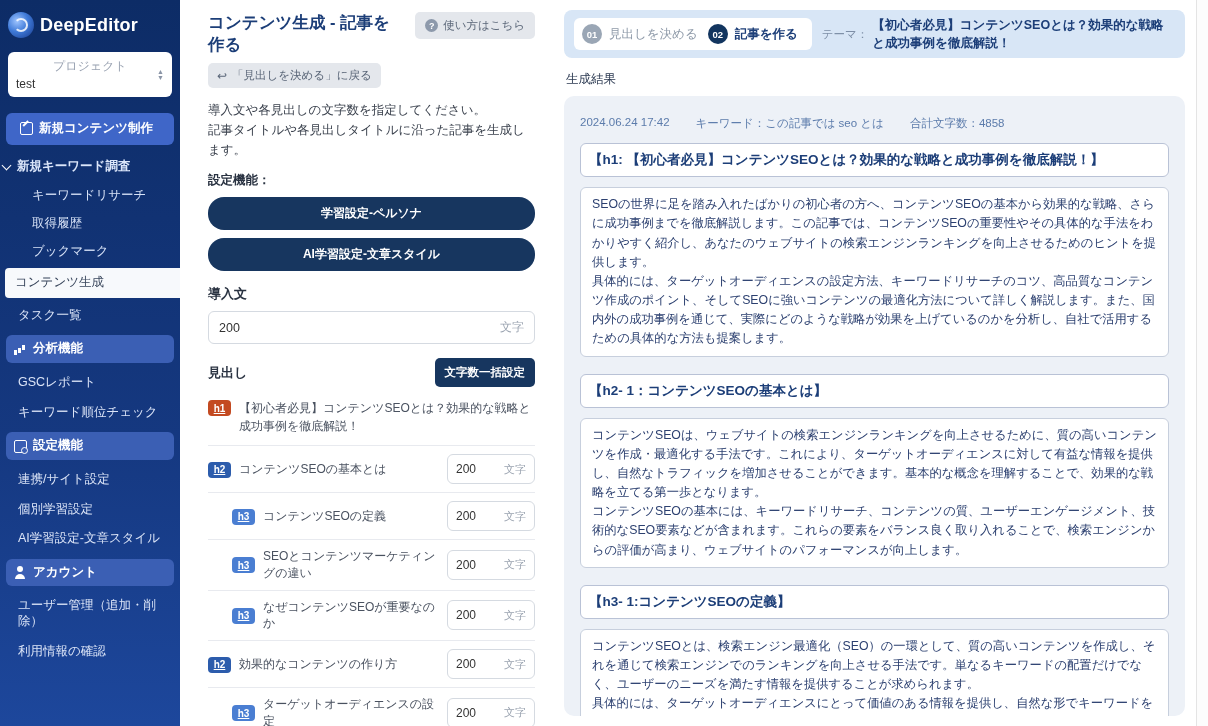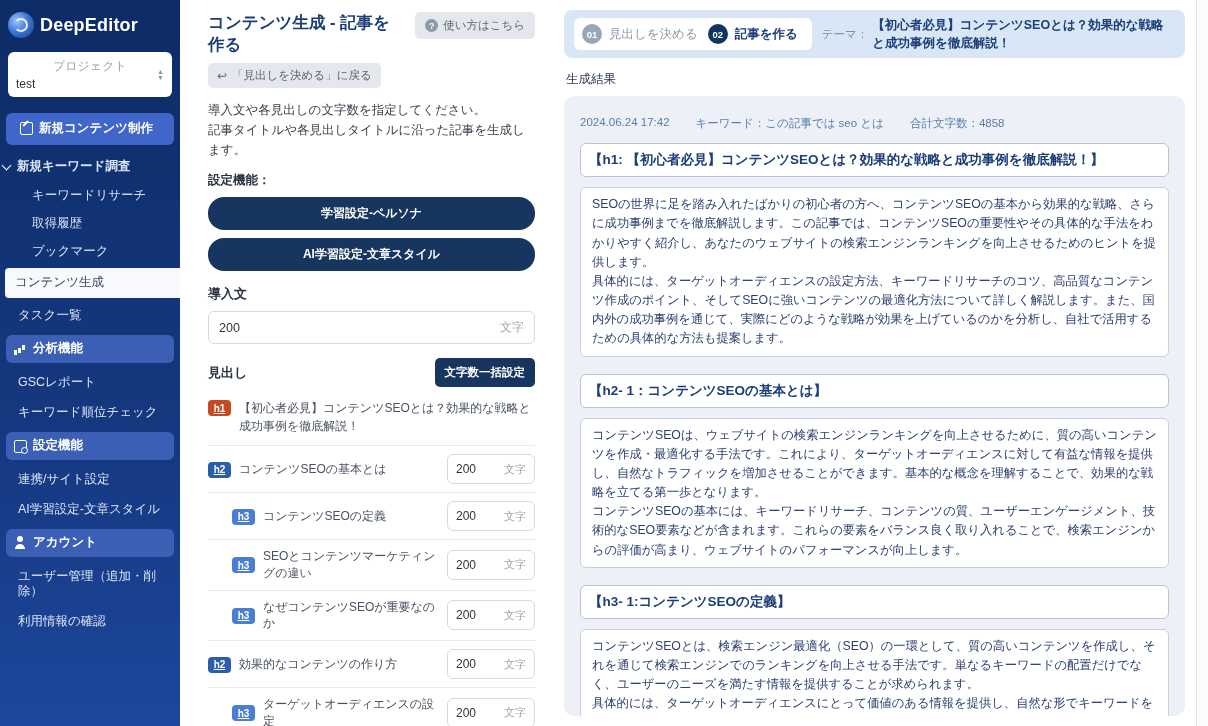--- a/index.html
+++ b/index.html
@@ -196,20 +196,24 @@
       <div class="side-item m-section">
         <span class="side-icon m-gearfile"></span>
         <span class="side-label">設定機能</span>
       </div>
 
       <div class="side-item m-plain">
 
         <span class="side-label">連携/サイト設定</span>
       </div>
 
+      <div class="side-item m-plain">
+
+        <span class="side-label">個別学習設定</span>
+      </div>
 
       <div class="side-item m-plain">
 
         <span class="side-label">AI学習設定-文章スタイル</span>
       </div>
 
       <div class="side-item m-section">
         <span class="side-icon m-person"></span>
         <span class="side-label">アカウント</span>
       </div>

